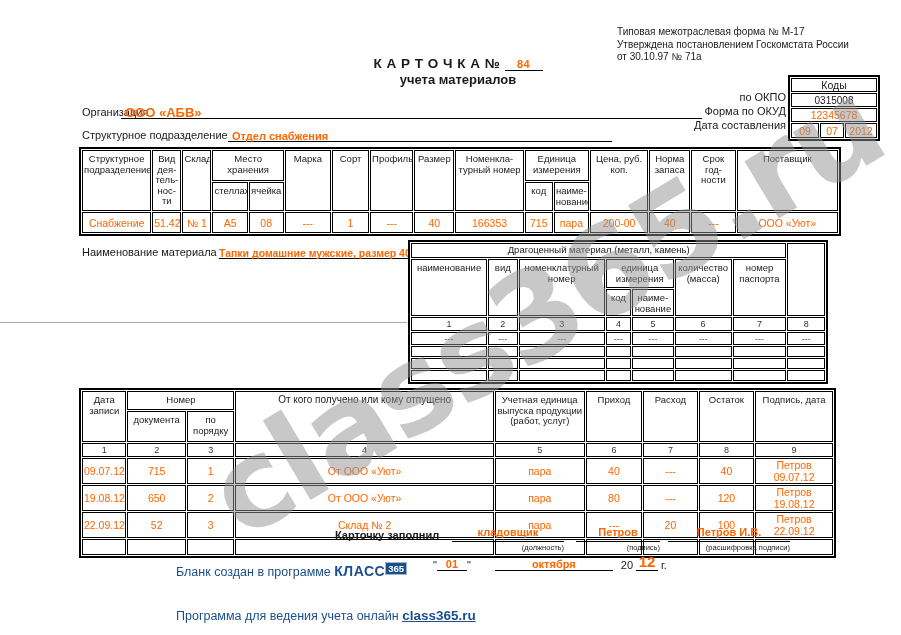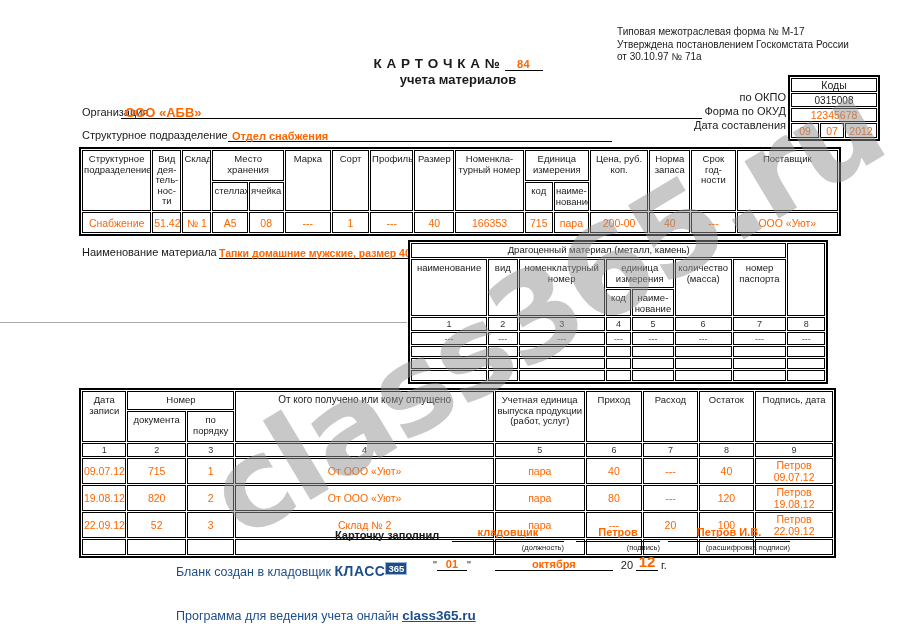--- a/index.html
+++ b/index.html
@@ -290,21 +290,21 @@
       <td class="data">1</td>
       <td class="data left">От ООО «Уют»</td>
       <td class="data">пара</td>
       <td class="data">40</td>
       <td class="data">---</td>
       <td class="data">40</td>
       <td class="data"><span class="it">Петров</span> <span>09.07.12</span></td>
     </tr>
     <tr>
       <td class="data" style="height:16px;">19.08.12</td>
-      <td class="data">820</td>
+      <td class="data">650</td>
       <td class="data">2</td>
       <td class="data left">От ООО «Уют»</td>
       <td class="data">пара</td>
       <td class="data">80</td>
       <td class="data">---</td>
       <td class="data">120</td>
       <td class="data"><span class="it">Петров</span> <span>19.08.12</span></td>
     </tr>
     <tr>
       <td class="data" style="height:16px;">22.09.12</td>
@@ -351,21 +351,21 @@
     <span>"</span>
     <span style="width:24px;"></span>
     <span class="ub orange" style="width:118px;font-size:11px;">октября</span>
     <span style="width:8px;"></span>
     <span>20</span>
     <span class="ub orange" style="width:22px;font-size:15px;margin:0 3px;">12</span>
     <span>г.</span>
   </div>
 
   <div class="abs blue" style="left:176px;top:562px;font-size:12.5px;">
-    <span>Бланк создан в кладовщик</span>
+    <span>Бланк создан в программе</span>
     <span style="font-weight:bold;font-size:14px;letter-spacing:0.5px;">КЛАСС</span><span class="badge">365</span>
   </div>
   <div class="abs blue" style="left:176px;top:608px;font-size:12.5px;">
     <span>Программа для ведения учета онлайн</span>
     <span class="site">class365.ru</span>
   </div>
 
   <div class="watermark">class365.ru</div>
 
 </div>

